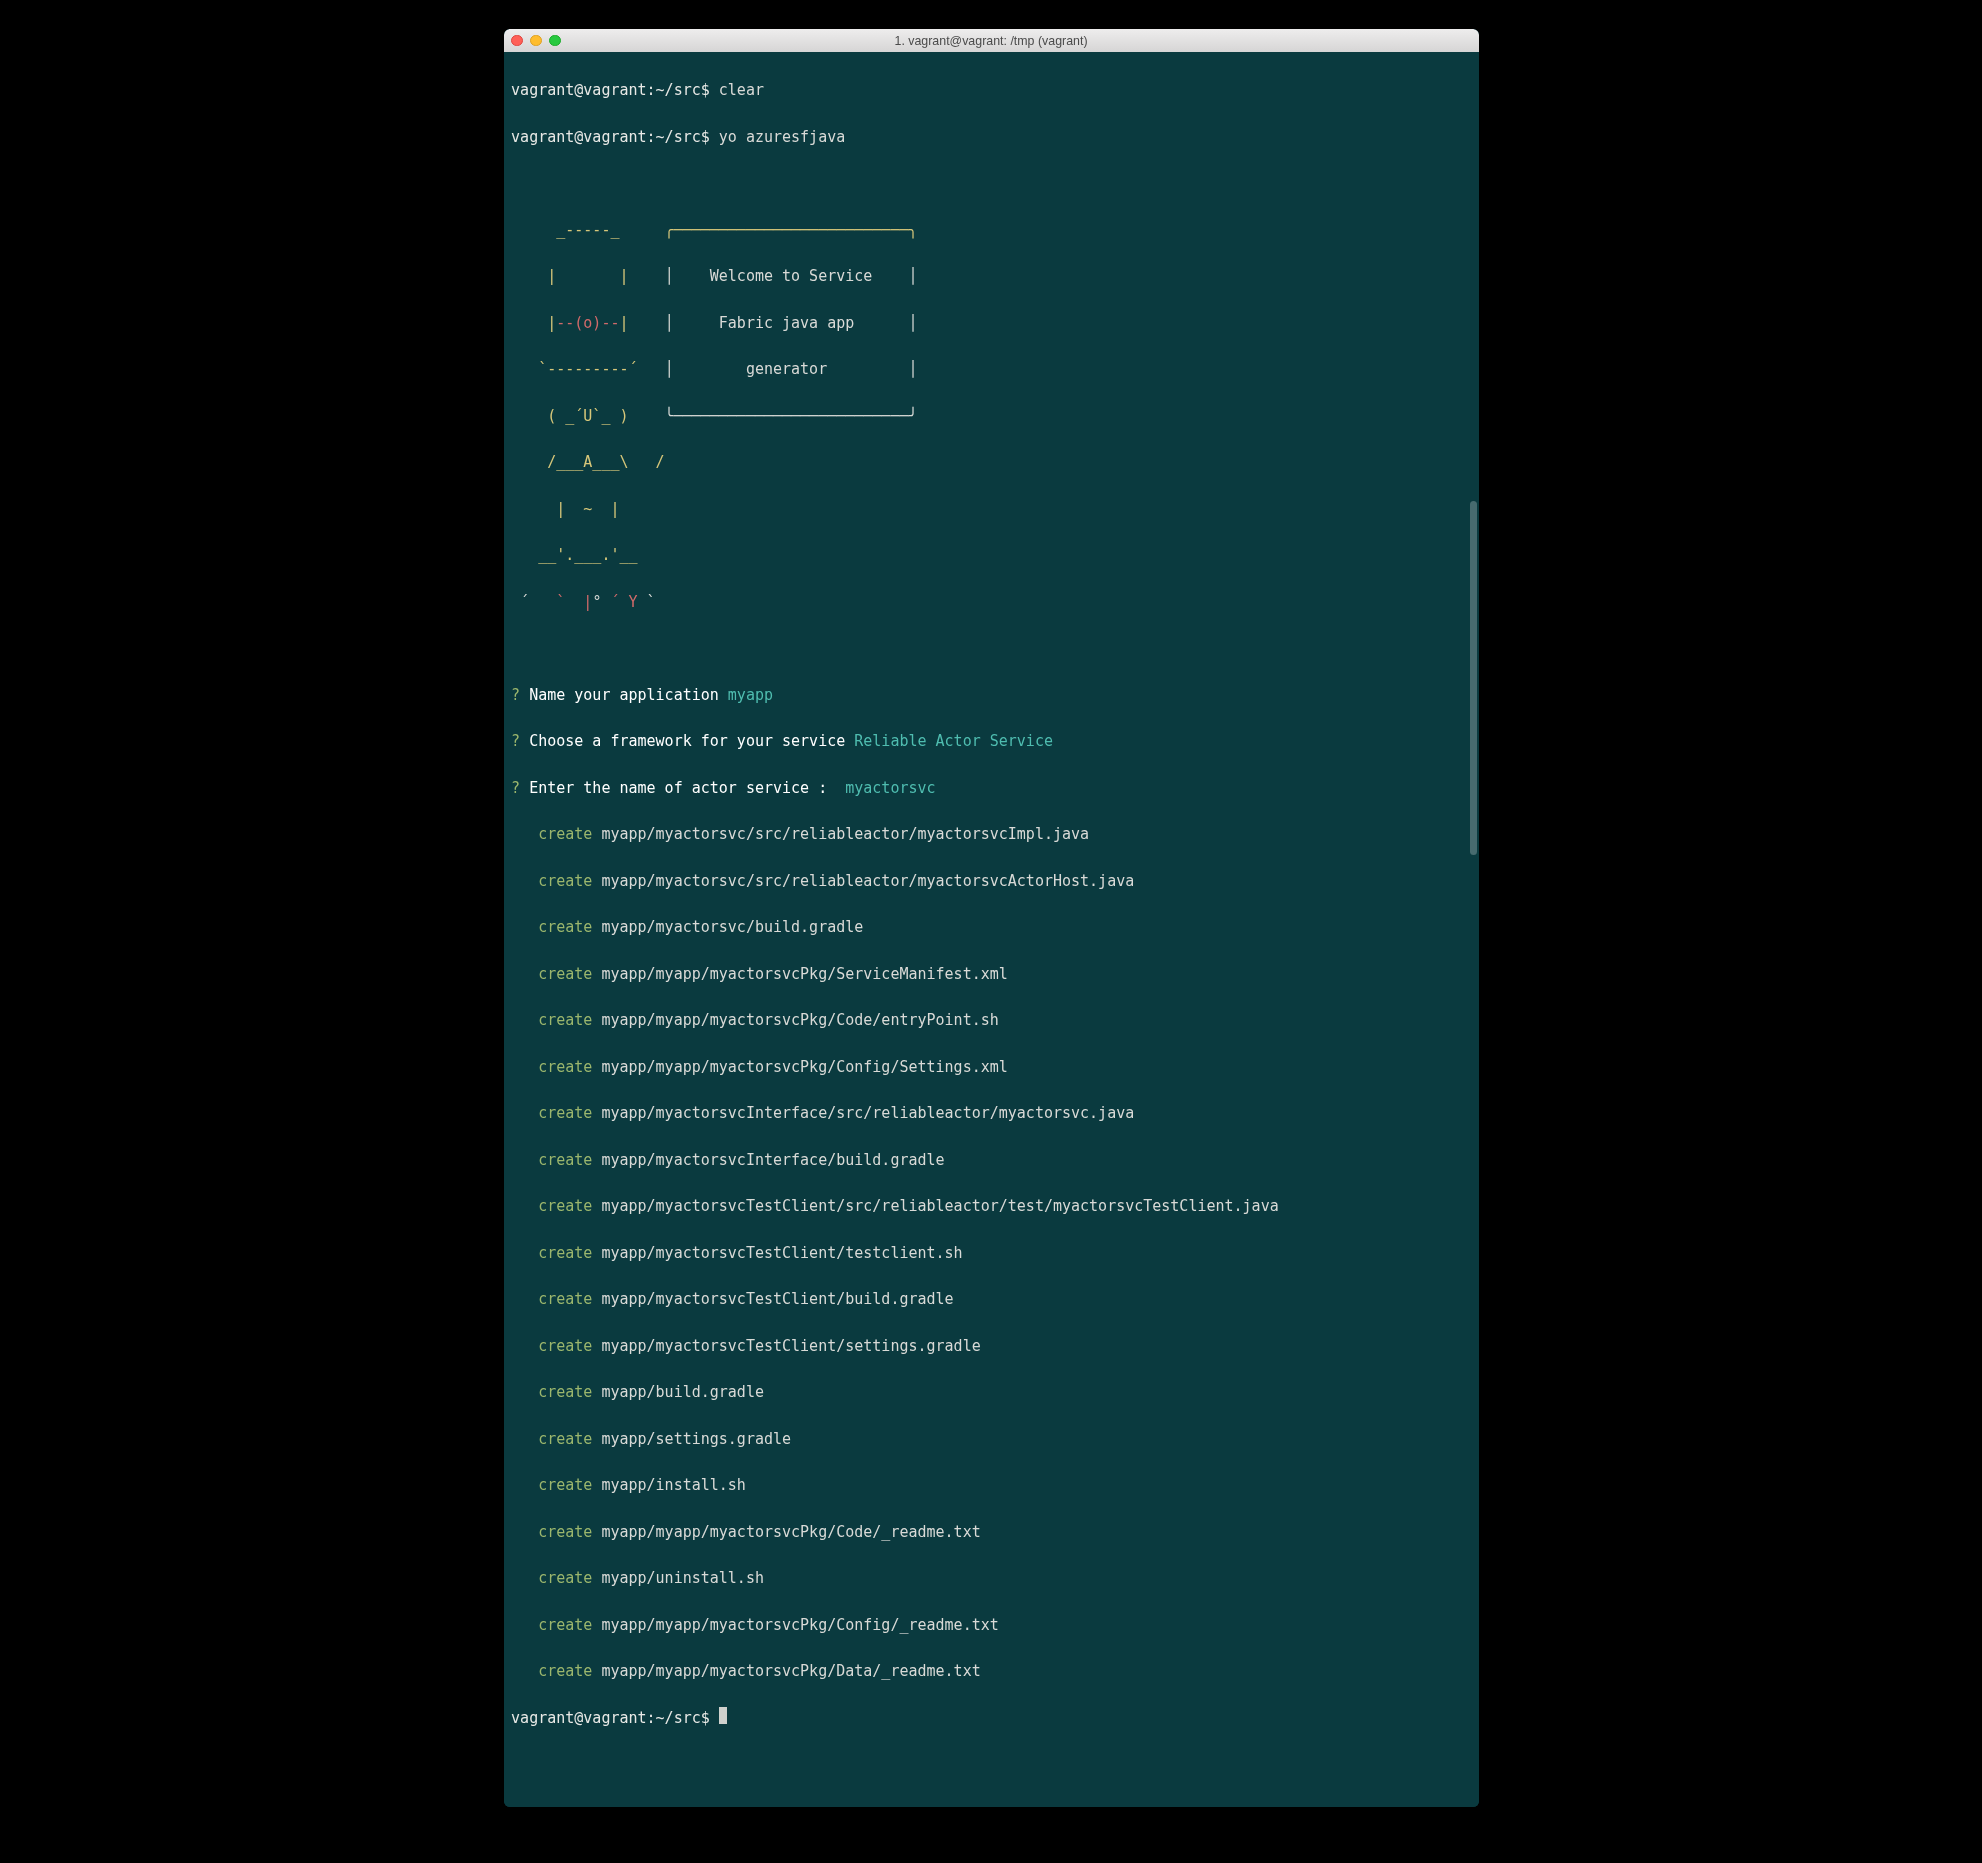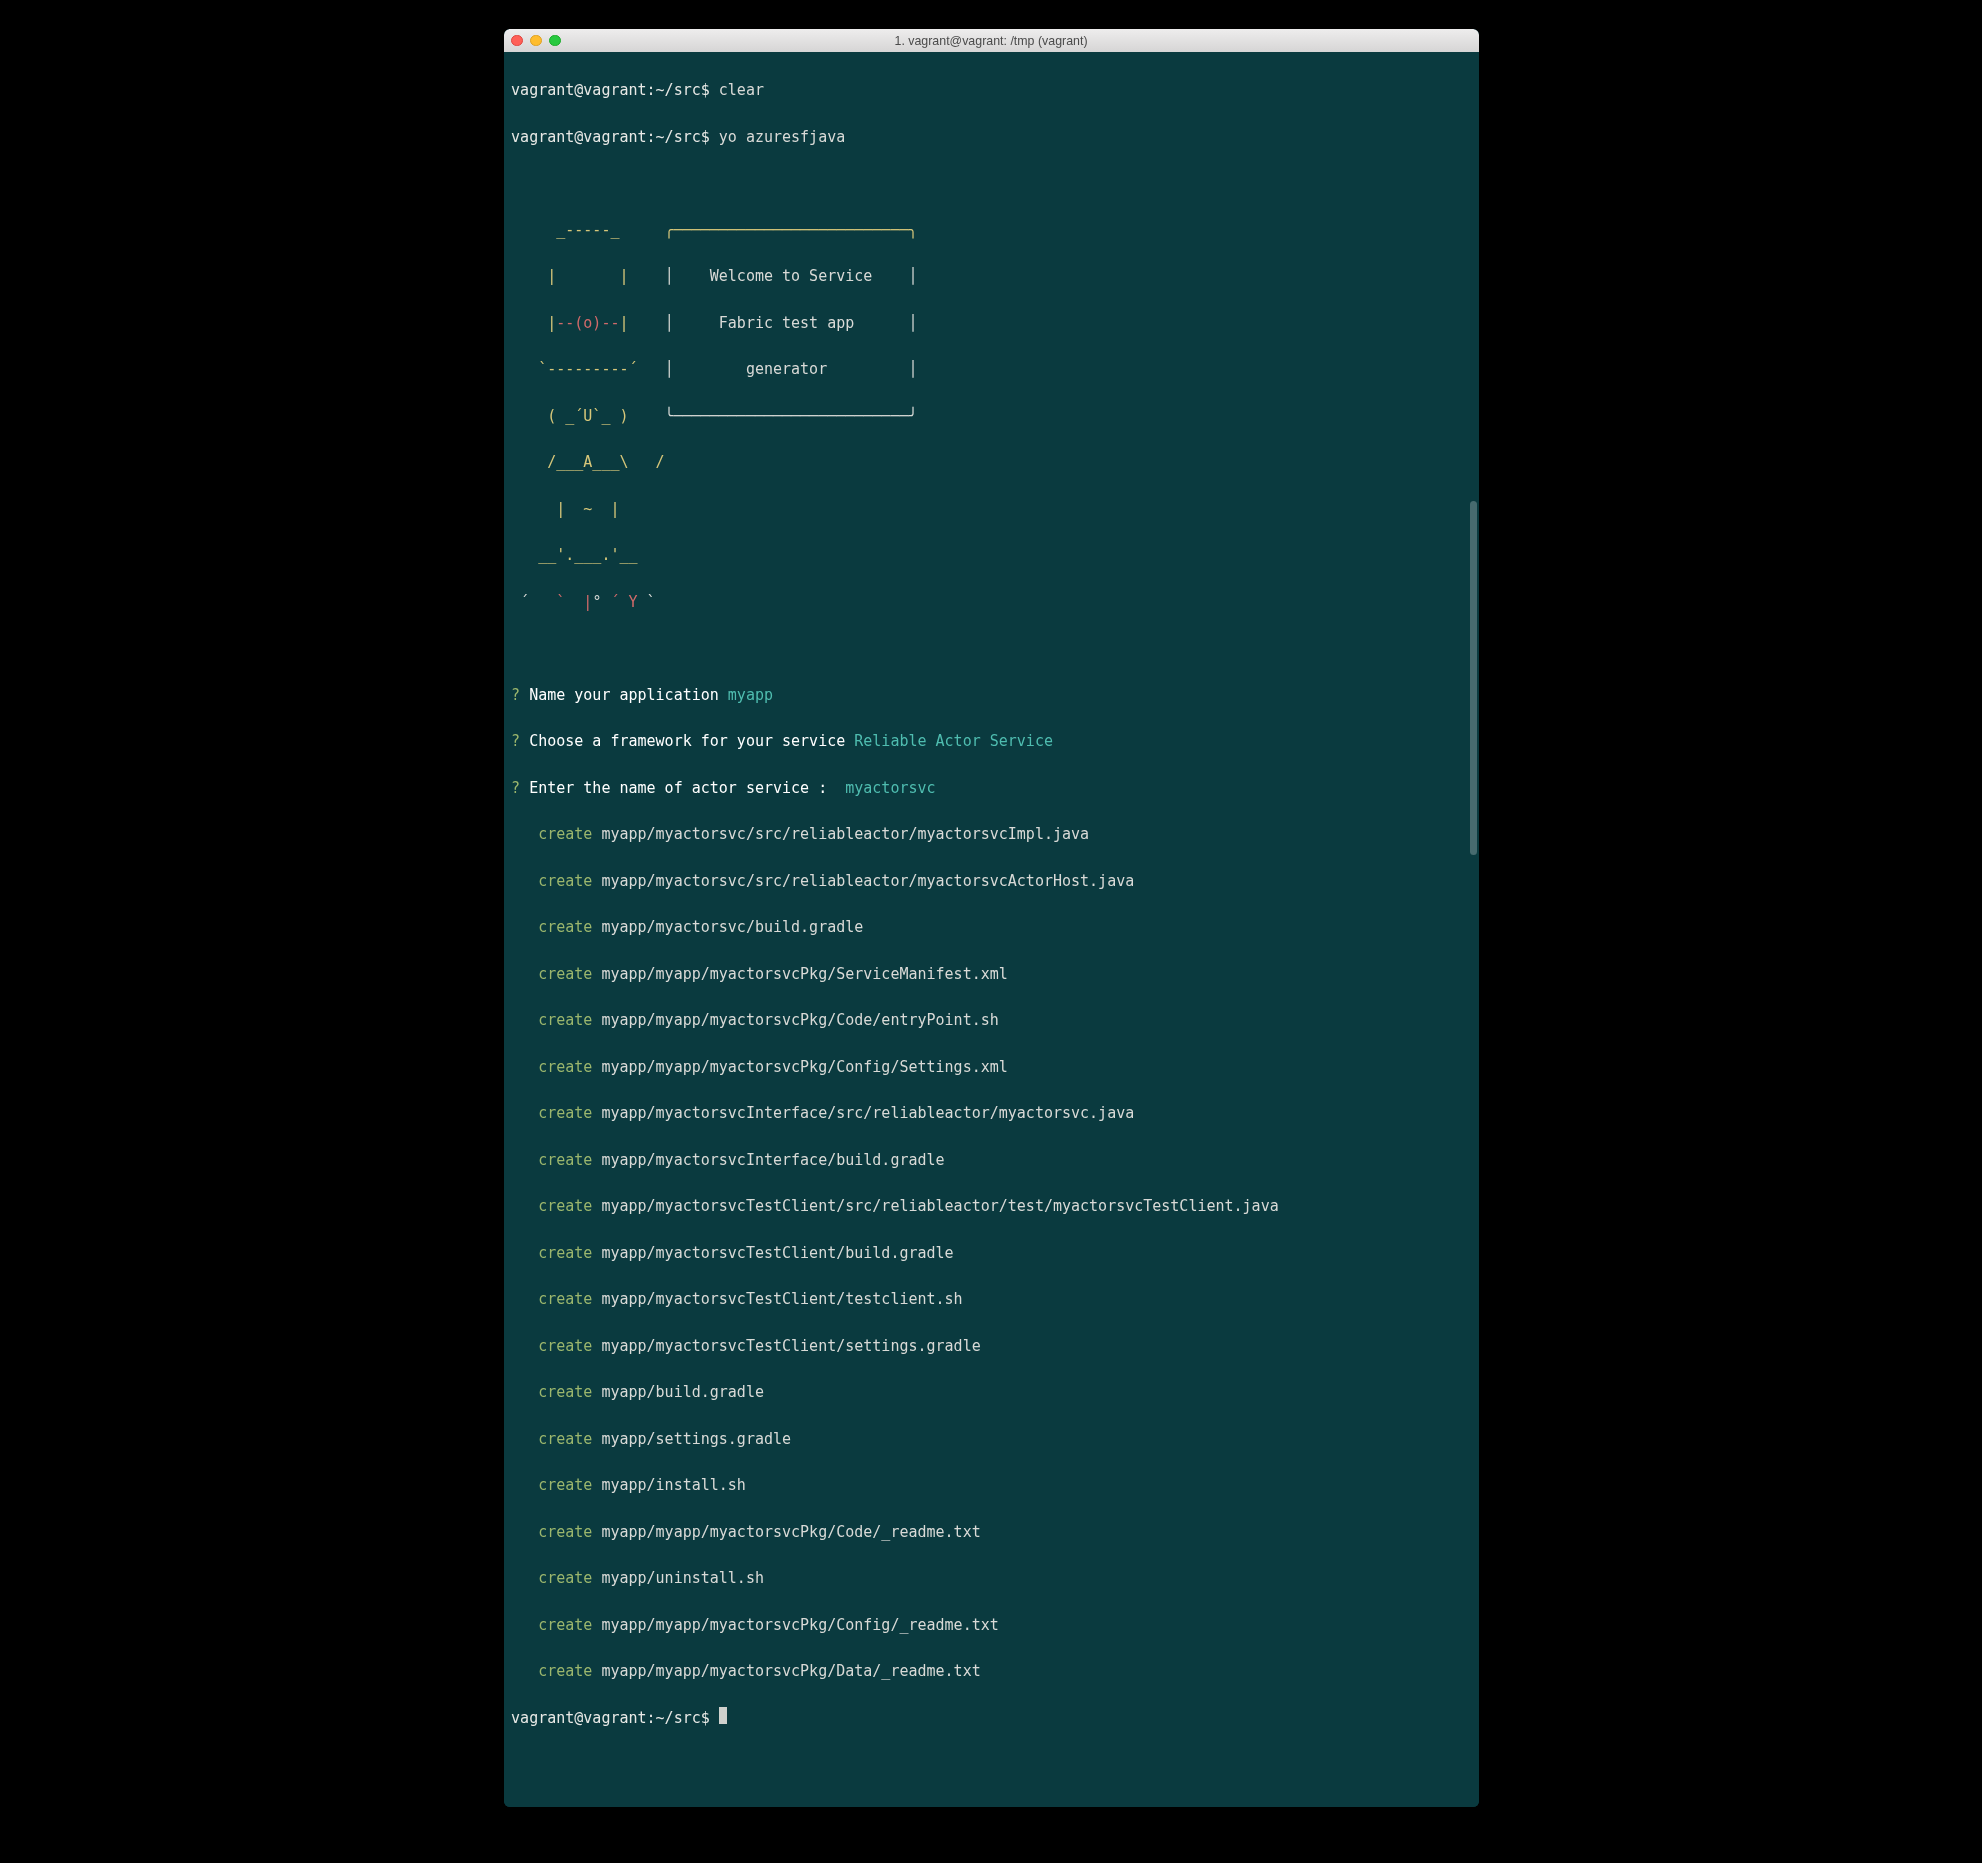--- a/index.html
+++ b/index.html
@@ -96,42 +96,42 @@
     </div>
     <div class="title-text">1. vagrant@vagrant: /tmp (vagrant)</div>
   </div>
 
   <div class="terminal-body">
 <span class="line"><span class="prompt">vagrant@vagrant:~/src$ </span><span>clear</span></span>
 <span class="line"><span class="prompt">vagrant@vagrant:~/src$ </span><span>yo azuresfjava</span></span>
 <span class="line"> </span>
 <span class="line yo-yellow">     _-----_     ╭──────────────────────────╮</span>
 <span class="line"><span class="yo-yellow">    |       |    </span><span>│</span><span>    Welcome to Service    </span><span>│</span></span>
-<span class="line"><span class="yo-yellow">    |</span><span class="yo-red">--(o)--</span><span class="yo-yellow">|    </span><span>│</span><span>     Fabric test app      </span><span>│</span></span>
+<span class="line"><span class="yo-yellow">    |</span><span class="yo-red">--(o)--</span><span class="yo-yellow">|    </span><span>│</span><span>     Fabric java app      </span><span>│</span></span>
 <span class="line"><span class="yo-yellow">   `---------´   </span><span>│</span><span>        generator         </span><span>│</span></span>
 <span class="line"><span>    </span><span class="yo-yellow">( _´U`_ )</span><span>    ╰──────────────────────────╯</span></span>
 <span class="line yo-yellow">    /___A___\   /</span>
 <span class="line"><span>     </span><span class="yo-yellow">|  ~  |</span></span>
 <span class="line yo-yellow">   __'.___.'__</span>
 <span class="line"><span> ´   </span><span class="yo-red">`  |</span><span>° </span><span class="yo-red">´ Y</span><span> `</span></span>
 <span class="line"> </span>
 <span class="line"><span class="green">?</span><span class="bold"> Name your application </span><span class="teal">myapp</span></span>
 <span class="line"><span class="green">?</span><span class="bold"> Choose a framework for your service </span><span class="teal">Reliable Actor Service</span></span>
 <span class="line"><span class="green">?</span><span class="bold"> Enter the name of actor service :  </span><span class="teal">myactorsvc</span></span>
 <span class="line"><span>   </span><span class="green">create</span><span> myapp/myactorsvc/src/reliableactor/myactorsvcImpl.java</span></span>
 <span class="line"><span>   </span><span class="green">create</span><span> myapp/myactorsvc/src/reliableactor/myactorsvcActorHost.java</span></span>
 <span class="line"><span>   </span><span class="green">create</span><span> myapp/myactorsvc/build.gradle</span></span>
 <span class="line"><span>   </span><span class="green">create</span><span> myapp/myapp/myactorsvcPkg/ServiceManifest.xml</span></span>
 <span class="line"><span>   </span><span class="green">create</span><span> myapp/myapp/myactorsvcPkg/Code/entryPoint.sh</span></span>
 <span class="line"><span>   </span><span class="green">create</span><span> myapp/myapp/myactorsvcPkg/Config/Settings.xml</span></span>
 <span class="line"><span>   </span><span class="green">create</span><span> myapp/myactorsvcInterface/src/reliableactor/myactorsvc.java</span></span>
 <span class="line"><span>   </span><span class="green">create</span><span> myapp/myactorsvcInterface/build.gradle</span></span>
 <span class="line"><span>   </span><span class="green">create</span><span> myapp/myactorsvcTestClient/src/reliableactor/test/myactorsvcTestClient.java</span></span>
+<span class="line"><span>   </span><span class="green">create</span><span> myapp/myactorsvcTestClient/testclient.sh</span></span>
 <span class="line"><span>   </span><span class="green">create</span><span> myapp/myactorsvcTestClient/build.gradle</span></span>
-<span class="line"><span>   </span><span class="green">create</span><span> myapp/myactorsvcTestClient/testclient.sh</span></span>
 <span class="line"><span>   </span><span class="green">create</span><span> myapp/myactorsvcTestClient/settings.gradle</span></span>
 <span class="line"><span>   </span><span class="green">create</span><span> myapp/build.gradle</span></span>
 <span class="line"><span>   </span><span class="green">create</span><span> myapp/settings.gradle</span></span>
 <span class="line"><span>   </span><span class="green">create</span><span> myapp/install.sh</span></span>
 <span class="line"><span>   </span><span class="green">create</span><span> myapp/myapp/myactorsvcPkg/Code/_readme.txt</span></span>
 <span class="line"><span>   </span><span class="green">create</span><span> myapp/uninstall.sh</span></span>
 <span class="line"><span>   </span><span class="green">create</span><span> myapp/myapp/myactorsvcPkg/Config/_readme.txt</span></span>
 <span class="line"><span>   </span><span class="green">create</span><span> myapp/myapp/myactorsvcPkg/Data/_readme.txt</span></span>
 <span class="line"><span class="prompt">vagrant@vagrant:~/src$ </span><span class="cursor"></span></span>
     <div class="scrollbar-thumb"></div>

